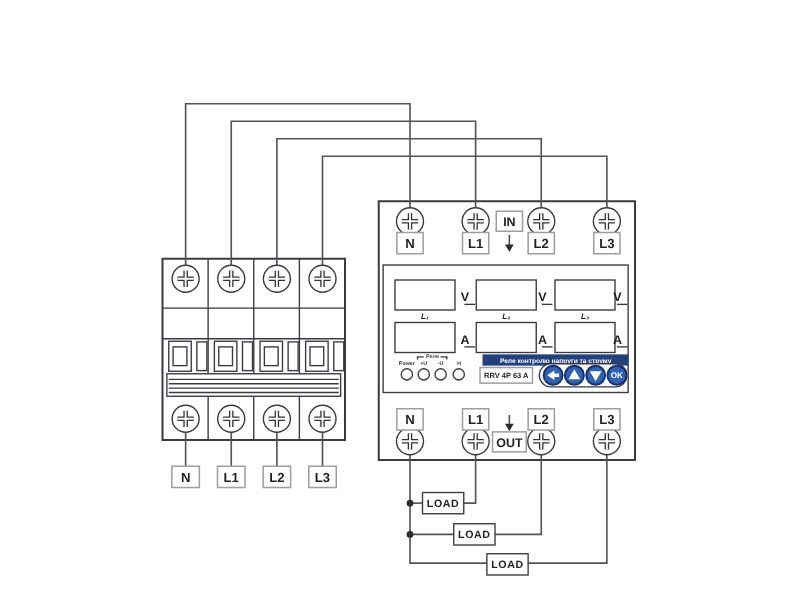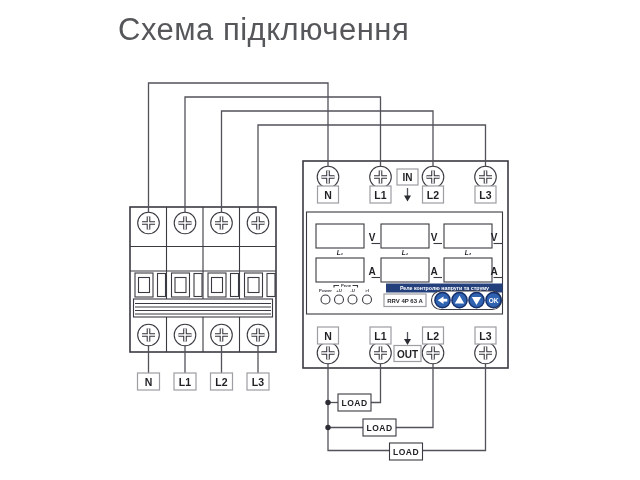--- a/index.html
+++ b/index.html
@@ -23,21 +23,20 @@
   .t-model{font-size:6px;font-weight:bold;text-anchor:middle;}
   .t-ok   {font-size:6.5px;font-weight:bold;text-anchor:middle;fill:#ffffff;}
   .t-load {font-size:8.5px;font-weight:bold;text-anchor:middle;letter-spacing:0.5px;}
   .btn    {fill:#2f62b0;stroke:#16306b;stroke-width:1.5;}
   .btn-ic {fill:#ffffff;}
 </style>
 </head>
 <body>
 
 <div id="stage">
-  <h1 id="page-title">Схема підключення</h1>
 
   <svg width="640" height="480" viewBox="0 0 640 480">
     <defs>
       <g id="screw">
         <circle r="10.8" class="thinf" stroke-width="1.6" stroke="#32323a"></circle>
         <path d="M0,-6.5 V6.5 M-6.5,0 H6.5" stroke="#32323a" stroke-width="3.6" fill="none"></path>
         <path d="M0,-6.5 V6.5 M-6.5,0 H6.5" stroke="#ffffff" stroke-width="1.5" fill="none"></path>
       </g>
     </defs>
 

